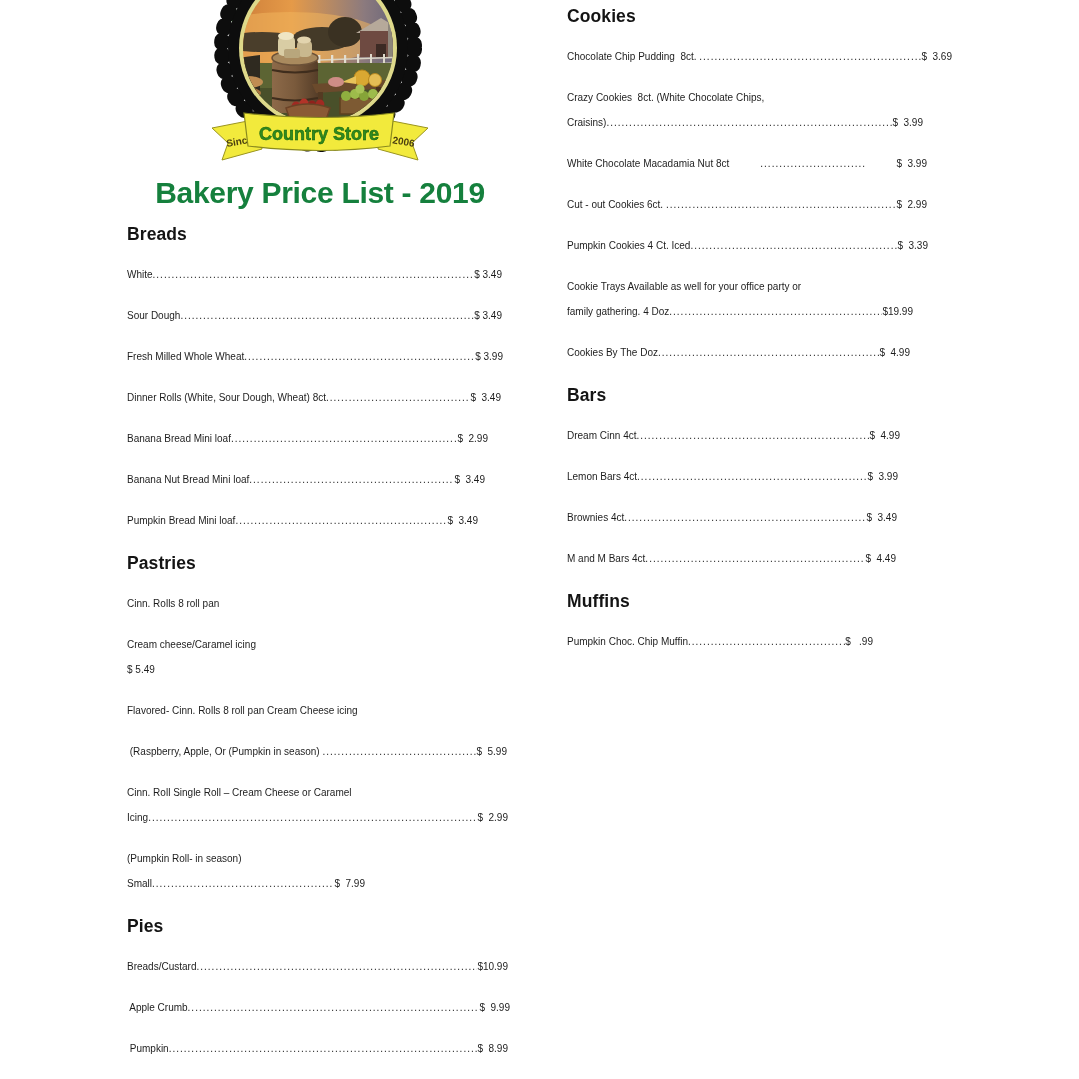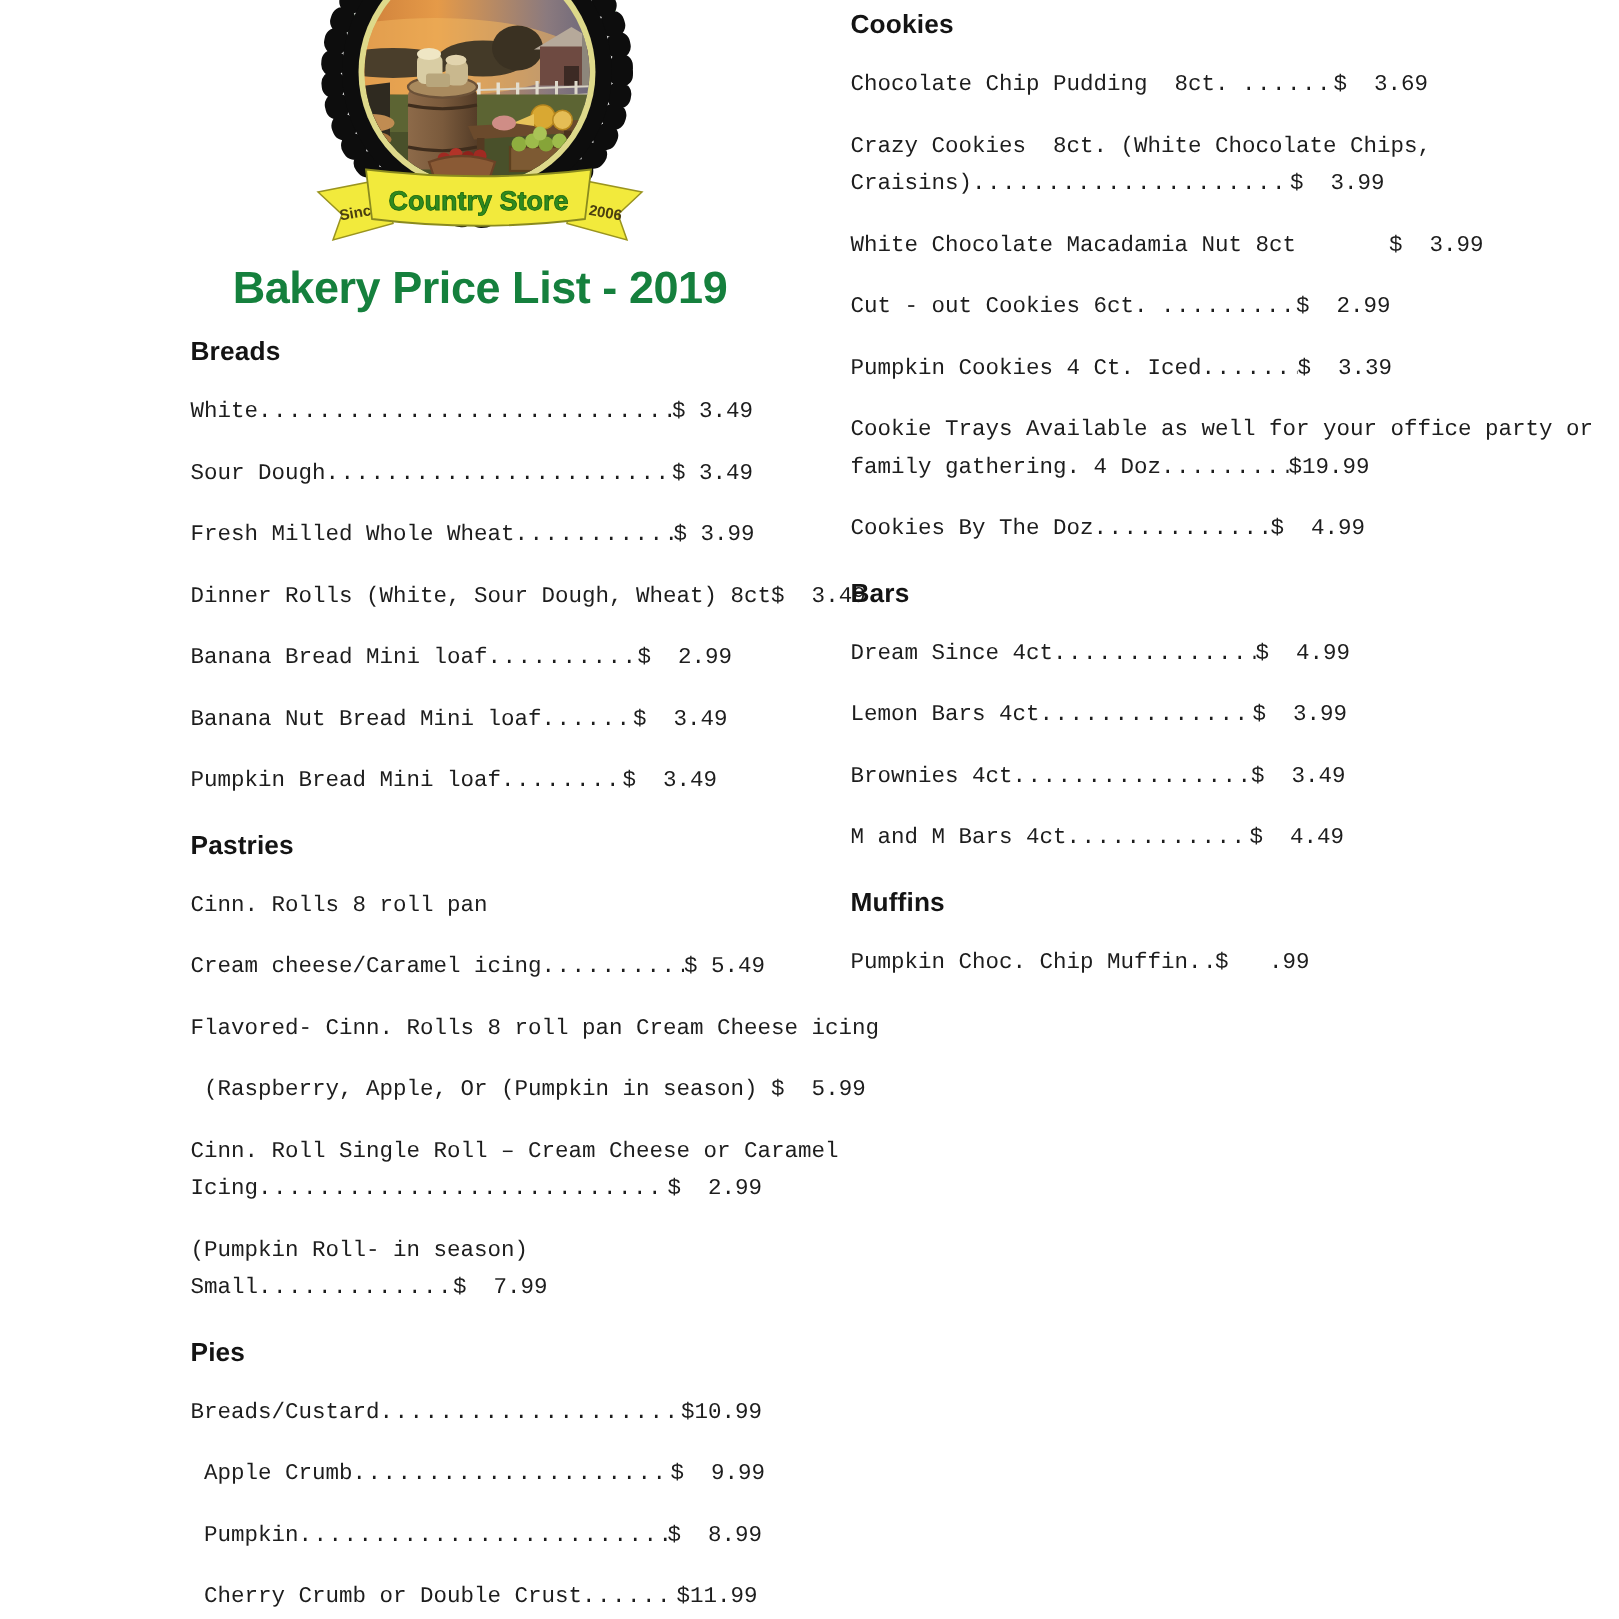--- a/index.html
+++ b/index.html
@@ -10,21 +10,21 @@
   }
   
   .col{position:absolute;width:402px;}
   #col-left{left:127px;top:218px;}
   #col-right{left:567px;top:0;}
   .section-heading{
     font-weight:700;font-size:17.5px;line-height:24px;margin-top:18px;color:#141414;
     letter-spacing:.1px;
   }
   .col .section-heading:first-child{margin-top:4px;}
-  .menu-item{margin-top:16px;font-size:15px;line-height:25px;font-family:Liberation Mono, monospace;}
+  .menu-item{margin-top:16px;font-size:10px;line-height:25px;}
   .item-row{display:flex;align-items:baseline;}
   .item-label{white-space:pre;flex:0 0 auto;}
   .dot-leader{flex:1 1 0;min-width:0;overflow:hidden;white-space:nowrap;letter-spacing:1px;}
   .item-price{white-space:pre;flex:0 0 auto;}
   .item-line{white-space:pre;}
   
   #page-title{
     position:absolute;left:0;top:176px;width:640px;text-align:center;
     font-size:30px;font-weight:700;color:#15803d;letter-spacing:-.3px;white-space:nowrap;
   }
@@ -209,21 +209,21 @@
         <span class="item-label">Pumpkin Bread Mini loaf</span>
         <span class="dot-leader">................................................................................................................................................................</span>
         <span class="item-price">$  3.49</span>
       </div>
     </div>
     <div class="section-heading">Pastries</div>
     <div class="menu-item">
       <div class="item-line">Cinn. Rolls 8 roll pan</div>
     </div>
     <div class="menu-item">
-      <div class="item-row" style="width: 383px;">
+      <div class="item-row" style="width: 383px; flex-direction: column;">
         <span class="item-label">Cream cheese/Caramel icing</span>
         <span class="dot-leader">................................................................................................................................................................</span>
         <span class="item-price">$ 5.49</span>
       </div>
     </div>
     <div class="menu-item">
       <div class="item-line">Flavored- Cinn. Rolls 8 roll pan Cream Cheese icing</div>
     </div>
     <div class="menu-item">
       <div class="item-row" style="width: 380px;">
@@ -327,21 +327,21 @@
     <div class="menu-item">
       <div class="item-row" style="width: 343px;">
         <span class="item-label">Cookies By The Doz</span>
         <span class="dot-leader">................................................................................................................................................................</span>
         <span class="item-price">$  4.99</span>
       </div>
     </div>
     <div class="section-heading">Bars</div>
     <div class="menu-item">
       <div class="item-row" style="width: 333px;">
-        <span class="item-label">Dream Since 4ct</span>
+        <span class="item-label">Dream Cinn 4ct</span>
         <span class="dot-leader">................................................................................................................................................................</span>
         <span class="item-price">$  4.99</span>
       </div>
     </div>
     <div class="menu-item">
       <div class="item-row" style="width: 331px;">
         <span class="item-label">Lemon Bars 4ct</span>
         <span class="dot-leader">................................................................................................................................................................</span>
         <span class="item-price">$  3.99</span>
       </div>

